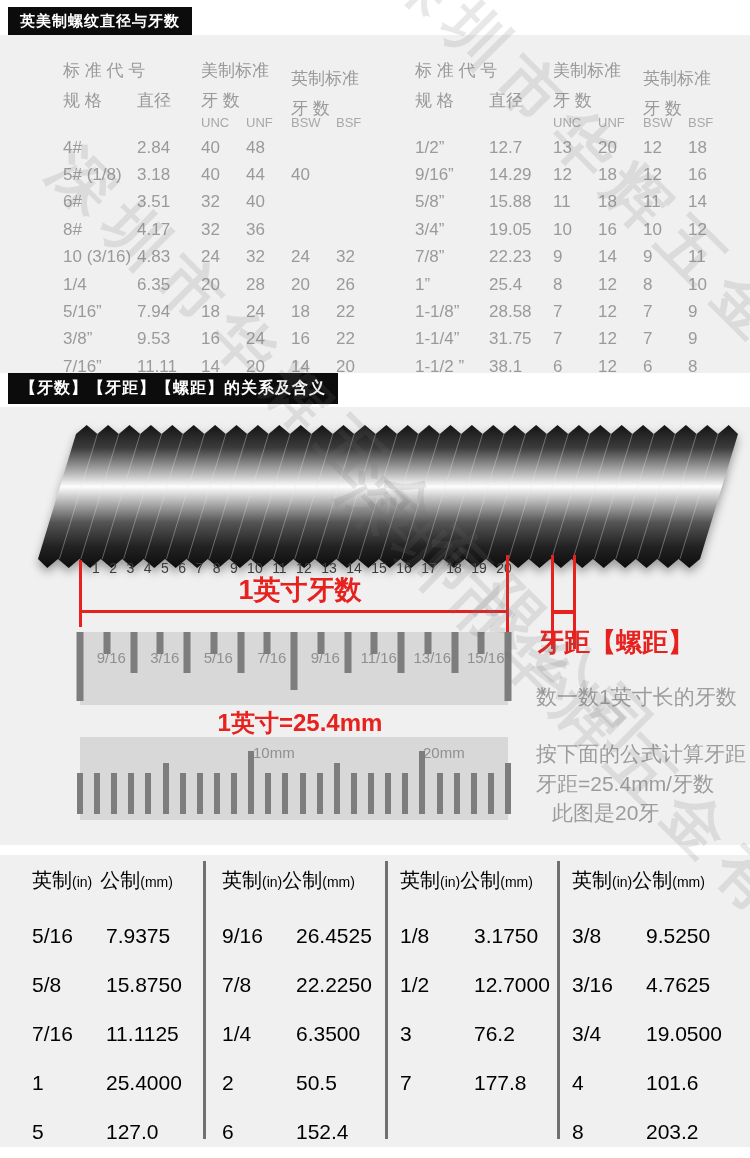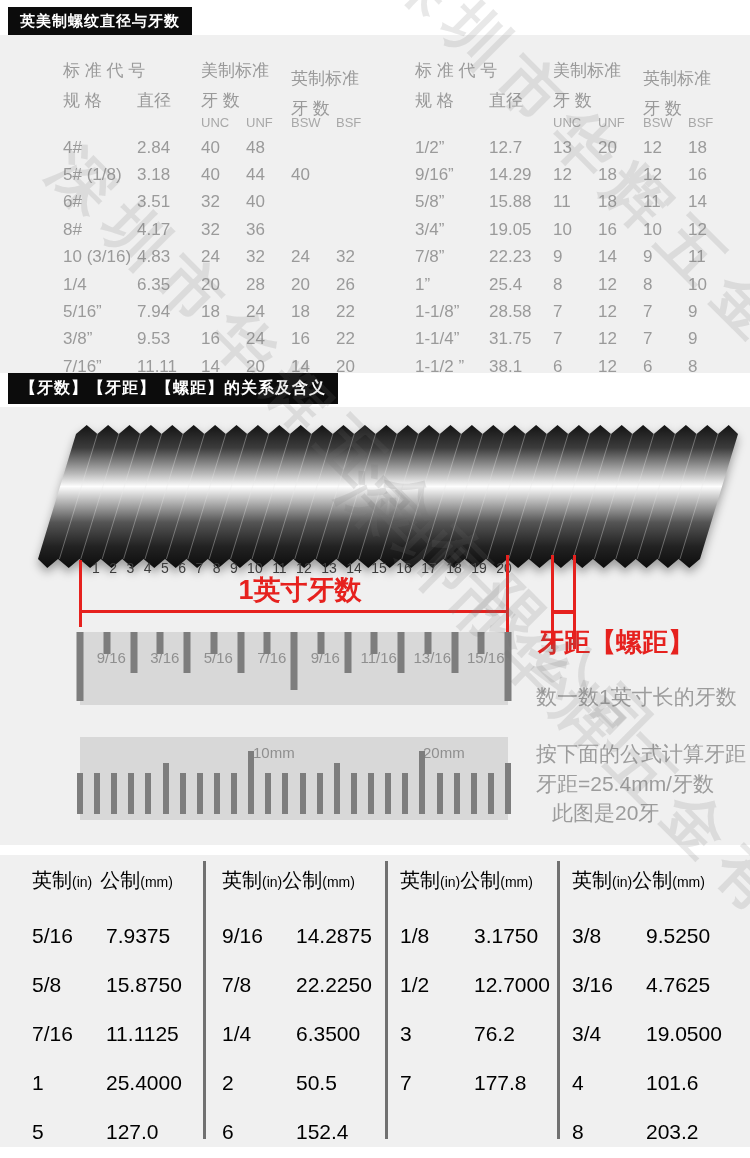--- a/index.html
+++ b/index.html
@@ -357,20 +357,21 @@
         <i style="left: 56.25%; height: 30%;"></i>
         <i style="left: 62.5%; height: 56%;"></i>
         <i style="left: 68.75%; height: 30%;"></i>
         <i style="left: 75%; height: 56%;"></i>
         <i style="left: 81.25%; height: 30%;"></i>
         <i style="left: 87.5%; height: 56%;"></i>
         <i style="left: 93.75%; height: 30%;"></i>
         <i style="left: 100%; height: 94%;"></i>
       </div>
 
+    <div class="red-text" style="left:190px;top:300px;width:220px;text-align:center;font-size:24px;">1英寸=25.4mm</div>
 
     <div class="ruler mm" id="mmRuler">
       <span class="mm-label l10">10mm</span>
       <span class="mm-label l20">20mm</span>
     <i style="left: 0%; height: 50%;"></i>
         <i style="left: 4%; height: 50%;"></i>
         <i style="left: 8%; height: 50%;"></i>
         <i style="left: 12%; height: 50%;"></i>
         <i style="left: 16%; height: 50%;"></i>
         <i style="left: 20%; height: 62%;"></i>
@@ -435,21 +436,21 @@
         </div>
     </div>
 
     <div class="conv-col" style="left:222px;">
       <div class="conv-head">
         <span>英制</span><span class="u">(in)</span><span>公制</span><span class="u">(mm)</span>
       </div>
       <div>
           <div class="conv-row">
           <span class="imp">9/16</span>
-          <span class="met">14.2875</span>
+          <span class="met">26.4525</span>
         </div>
           <div class="conv-row">
           <span class="imp">7/8</span>
           <span class="met">22.2250</span>
         </div>
           <div class="conv-row">
           <span class="imp">1/4</span>
           <span class="met">6.3500</span>
         </div>
           <div class="conv-row">

